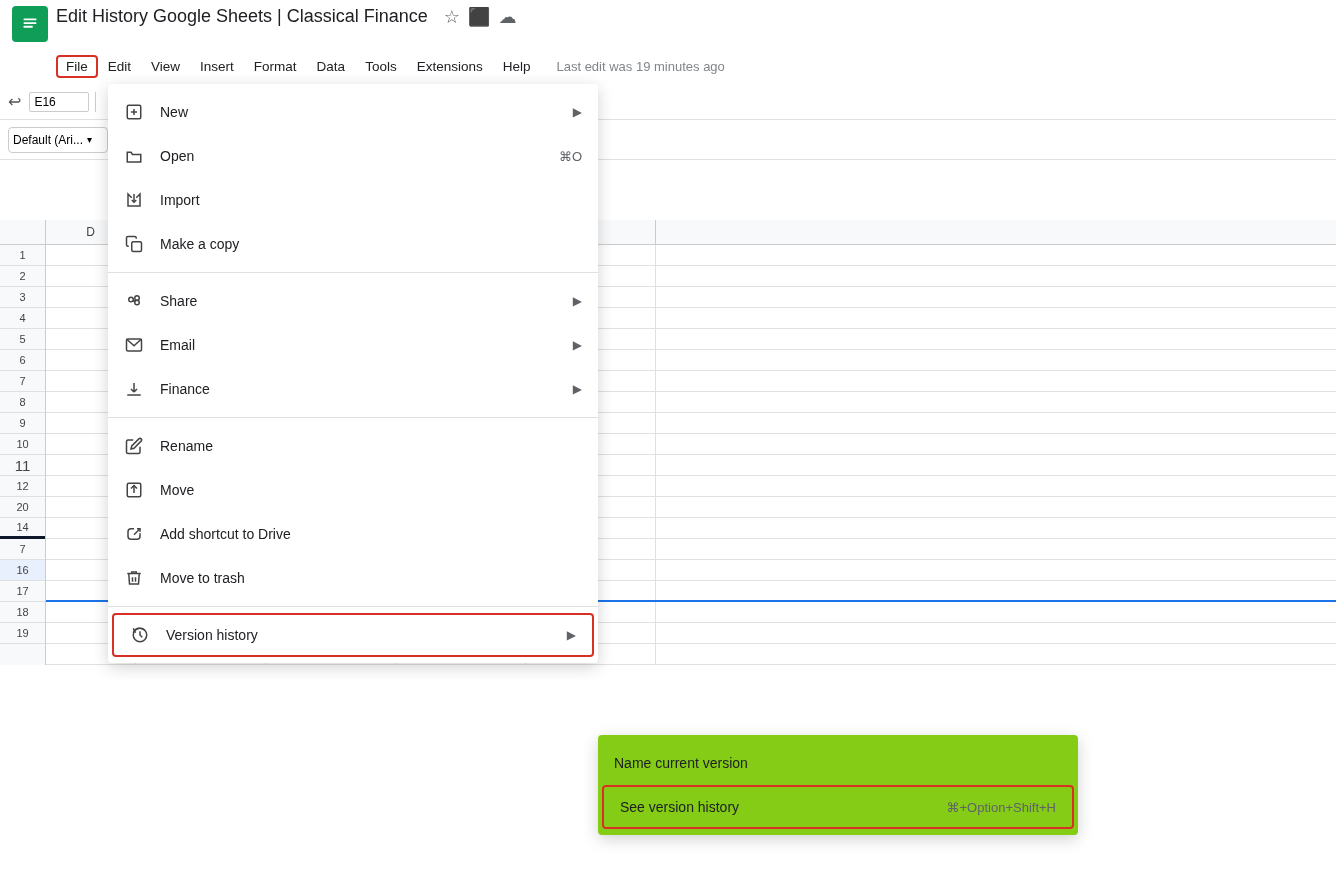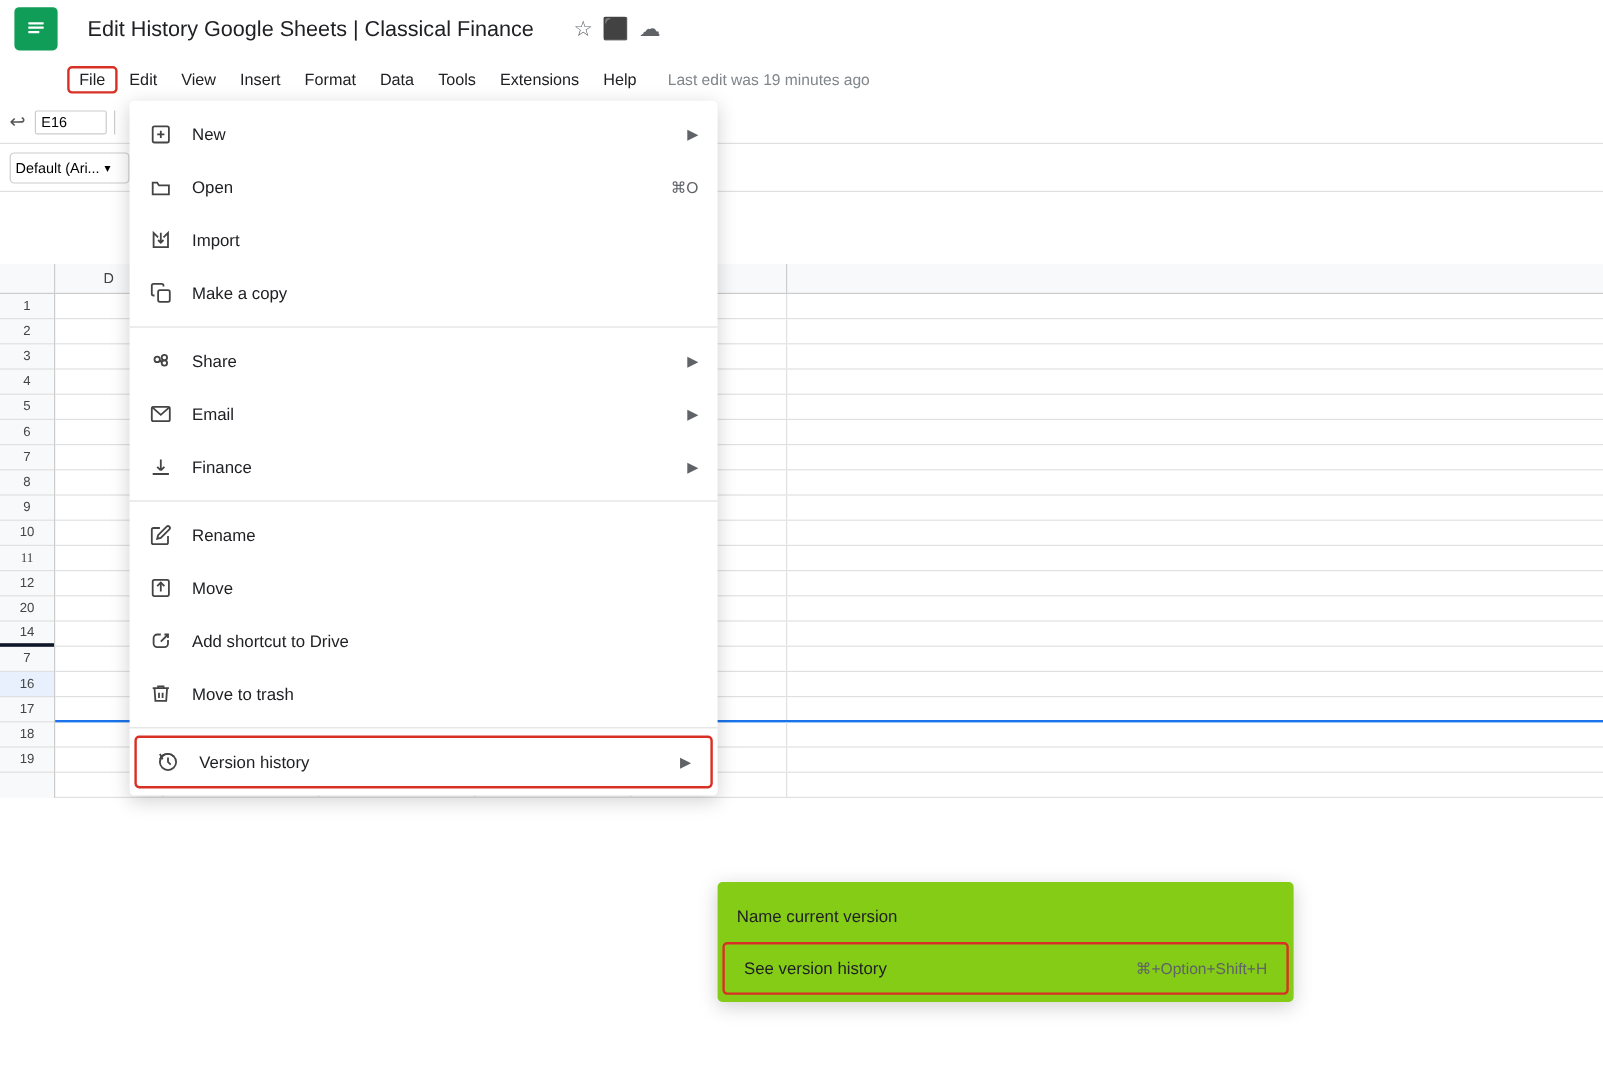--- a/index.html
+++ b/index.html
@@ -1,23 +1,23 @@
 <!DOCTYPE html>
 <html><head>
   <meta charset="utf-8">
   <style>
     * { margin: 0; padding: 0; box-sizing: border-box; }
     body { font-family: Arial, sans-serif; background: #fff; width: 1336px; height: 890px; overflow: hidden; position: relative; }
 
     
     .top-bar {
       display: flex;
-      align-items: center;
+      align-items: flex-start;
       padding: 6px 12px;
-      gap: 25px;
+      gap: 8px;
       background: #fff;
       height: 48px;
     }
     .app-icon {
       width: 36px; height: 36px;
       background: #0f9d58;
       border-radius: 4px;
       display: flex; align-items: center; justify-content: center;
       flex-shrink: 0;
     }
@@ -278,21 +278,21 @@
       <div style="height:21px;border-bottom:1px solid #e0e0e0;display:flex;align-items:center;justify-content:center;font-size:11px;color:#444;">1</div>
       <div style="height:21px;border-bottom:1px solid #e0e0e0;display:flex;align-items:center;justify-content:center;font-size:11px;color:#444;">2</div>
       <div style="height:21px;border-bottom:1px solid #e0e0e0;display:flex;align-items:center;justify-content:center;font-size:11px;color:#444;">3</div>
       <div style="height:21px;border-bottom:1px solid #e0e0e0;display:flex;align-items:center;justify-content:center;font-size:11px;color:#444;">4</div>
       <div style="height:21px;border-bottom:1px solid #e0e0e0;display:flex;align-items:center;justify-content:center;font-size:11px;color:#444;">5</div>
       <div style="height:21px;border-bottom:1px solid #e0e0e0;display:flex;align-items:center;justify-content:center;font-size:11px;color:#444;">6</div>
       <div style="height:21px;border-bottom:1px solid #e0e0e0;display:flex;align-items:center;justify-content:center;font-size:11px;color:#444;">7</div>
       <div style="height:21px;border-bottom:1px solid #e0e0e0;display:flex;align-items:center;justify-content:center;font-size:11px;color:#444;">8</div>
       <div style="height:21px;border-bottom:1px solid #e0e0e0;display:flex;align-items:center;justify-content:center;font-size:11px;color:#444;">9</div>
       <div style="height:21px;border-bottom:1px solid #e0e0e0;display:flex;align-items:center;justify-content:center;font-size:11px;color:#444;">10</div>
-      <div style="height:21px;border-bottom:1px solid #e0e0e0;display:flex;align-items:center;justify-content:center;font-size:11px;color:#444;font-family:Liberation Serif, serif;">11</div>
+      <div style="height:21px;border-bottom:1px solid #e0e0e0;display:flex;align-items:center;justify-content:center;font-size:15px;color:#444;">11</div>
       <div style="height:21px;border-bottom:1px solid #e0e0e0;display:flex;align-items:center;justify-content:center;font-size:11px;color:#444;">12</div>
       <div style="height:21px;border-bottom:1px solid #e0e0e0;display:flex;align-items:center;justify-content:center;font-size:11px;color:#444;">20</div>
       <div style="height:21px;border-bottom:3px solid #0f172a;display:flex;align-items:center;justify-content:center;font-size:11px;color:#444;">14</div>
       <div style="height:21px;border-bottom:1px solid #e0e0e0;display:flex;align-items:center;justify-content:center;font-size:11px;color:#444;">7</div>
       <div style="height:21px;border-bottom:1px solid #e0e0e0;display:flex;align-items:center;justify-content:center;font-size:11px;color:#444;background:#e8f0fe;">16</div>
       <div style="height:21px;border-bottom:1px solid #e0e0e0;display:flex;align-items:center;justify-content:center;font-size:11px;color:#444;">17</div>
       <div style="height:21px;border-bottom:1px solid #e0e0e0;display:flex;align-items:center;justify-content:center;font-size:11px;color:#444;">18</div>
       <div style="height:21px;border-bottom:1px solid #e0e0e0;display:flex;align-items:center;justify-content:center;font-size:11px;color:#444;">19</div>
     </div>
 

